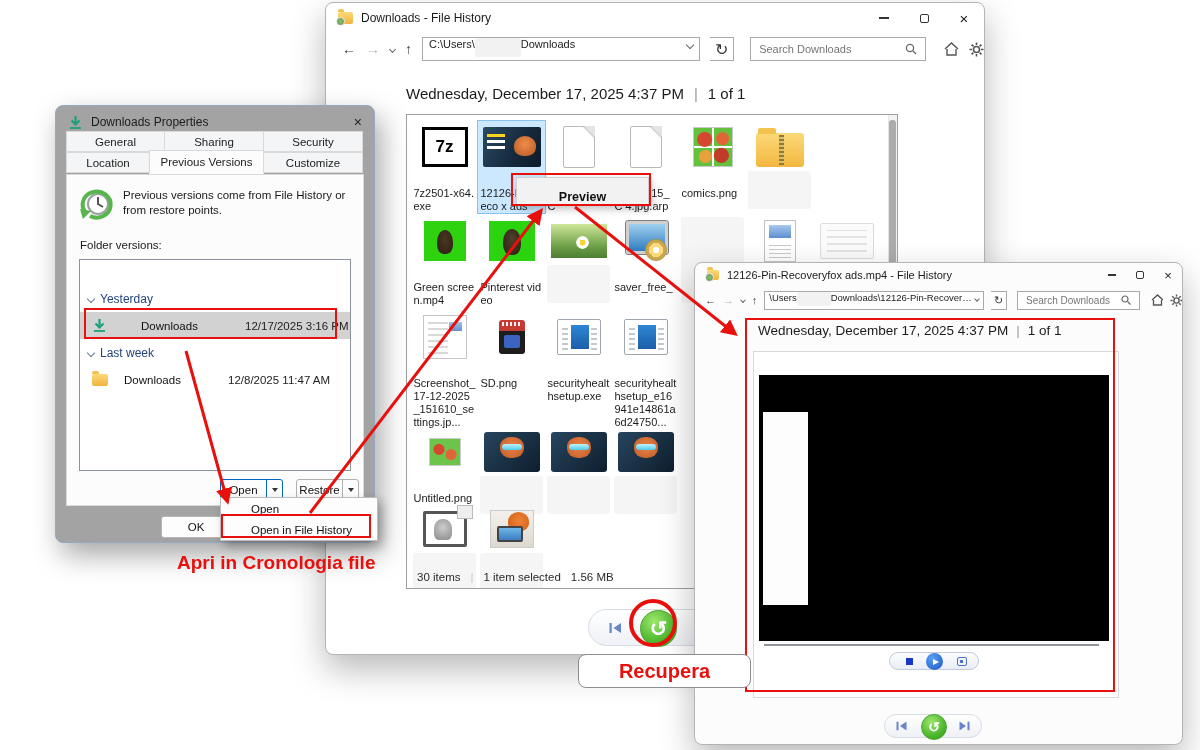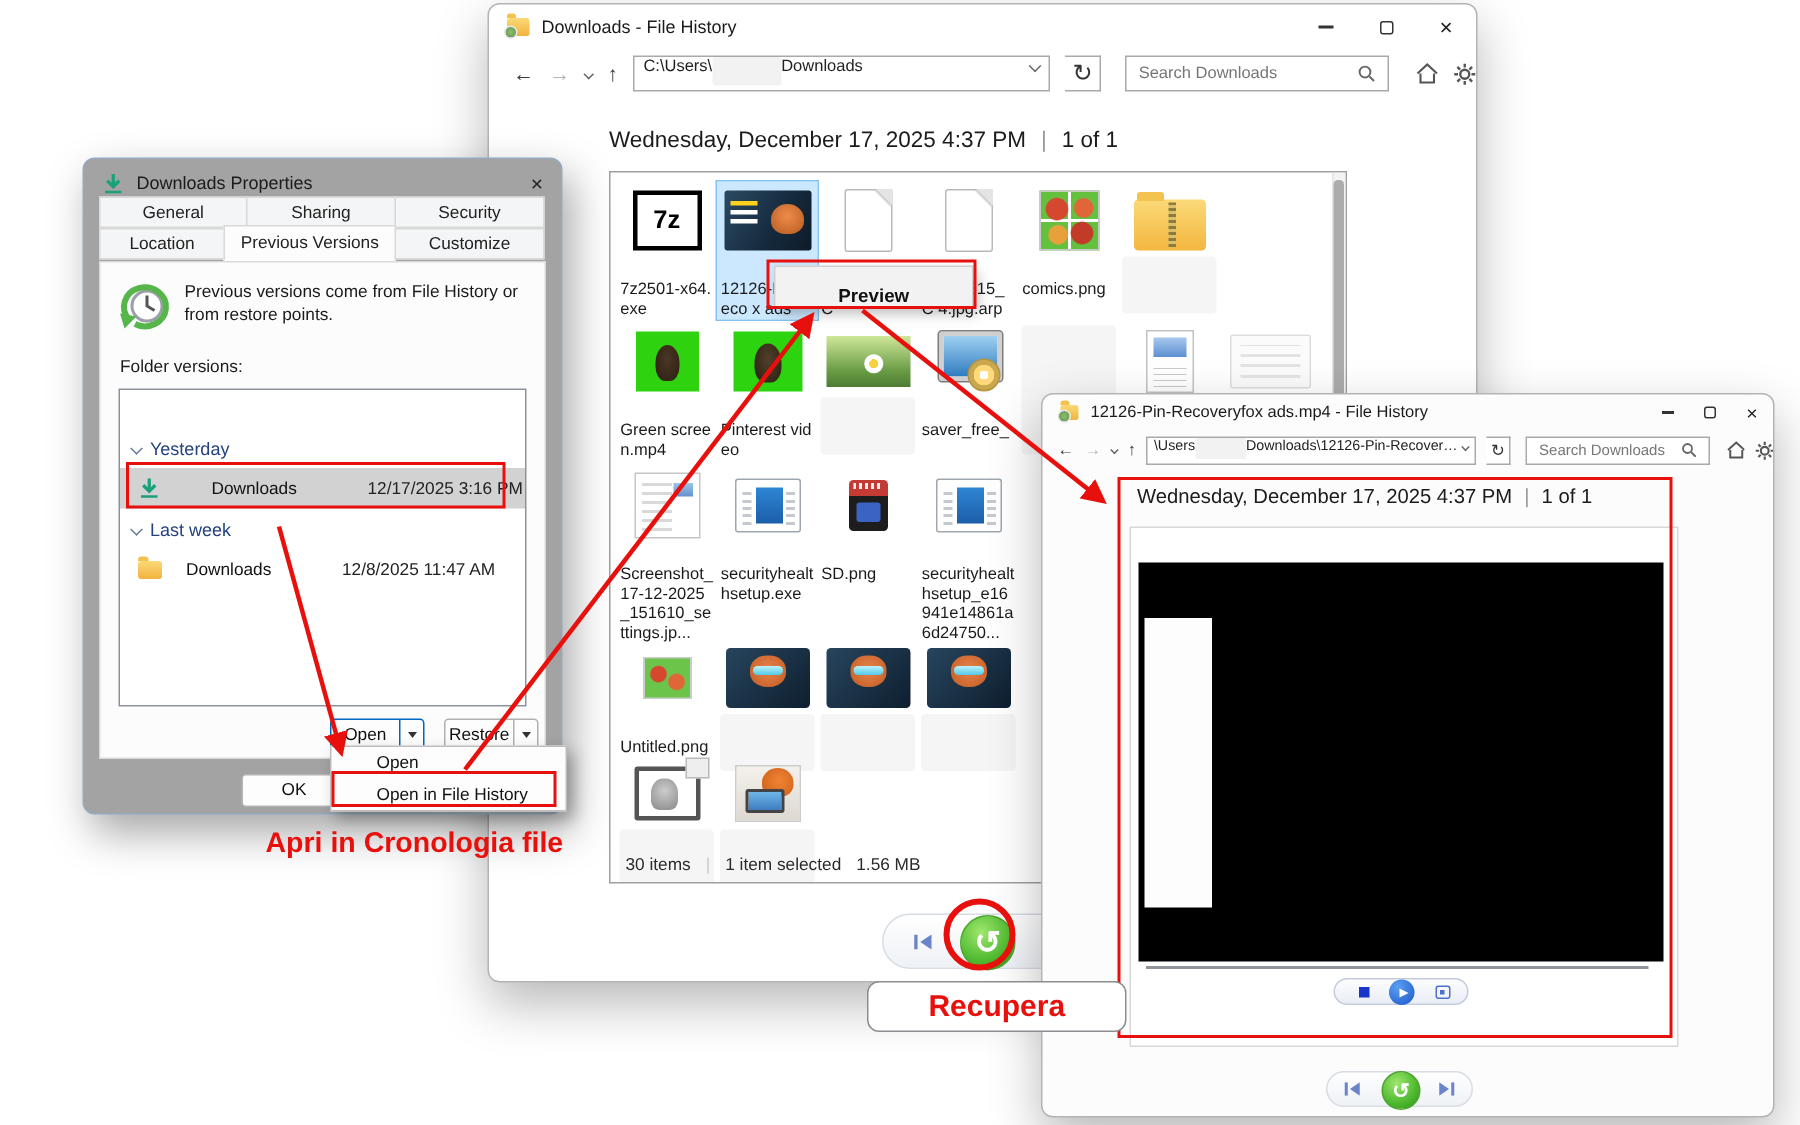--- a/index.html
+++ b/index.html
@@ -342,29 +342,29 @@
         </div>
         <div class="grid-row" style="top: 196px;">
           <div class="cell">
             <div class="icb">
               <div class="ic ic-screenshot"></div>
             </div>
             <div class="lbl">Screenshot_17-12-2025_151610_settings.jp...</div>
           </div>
           <div class="cell">
             <div class="icb">
+              <div class="ic ic-sdcard"></div>
+            </div>
+            <div class="lbl">SD.png</div>
+          </div>
+          <div class="cell">
+            <div class="icb">
               <div class="ic ic-setup"></div>
             </div>
             <div class="lbl">securityhealthsetup.exe</div>
-          </div>
-          <div class="cell">
-            <div class="icb">
-              <div class="ic ic-sdcard"></div>
-            </div>
-            <div class="lbl">SD.png</div>
           </div>
           <div class="cell">
             <div class="icb">
               <div class="ic ic-setup"></div>
             </div>
             <div class="lbl">securityhealthsetup_e16941e14861a6d24750...</div>
           </div>
         </div>
         <div class="grid-row" style="top: 311px;">
           <div class="cell">

